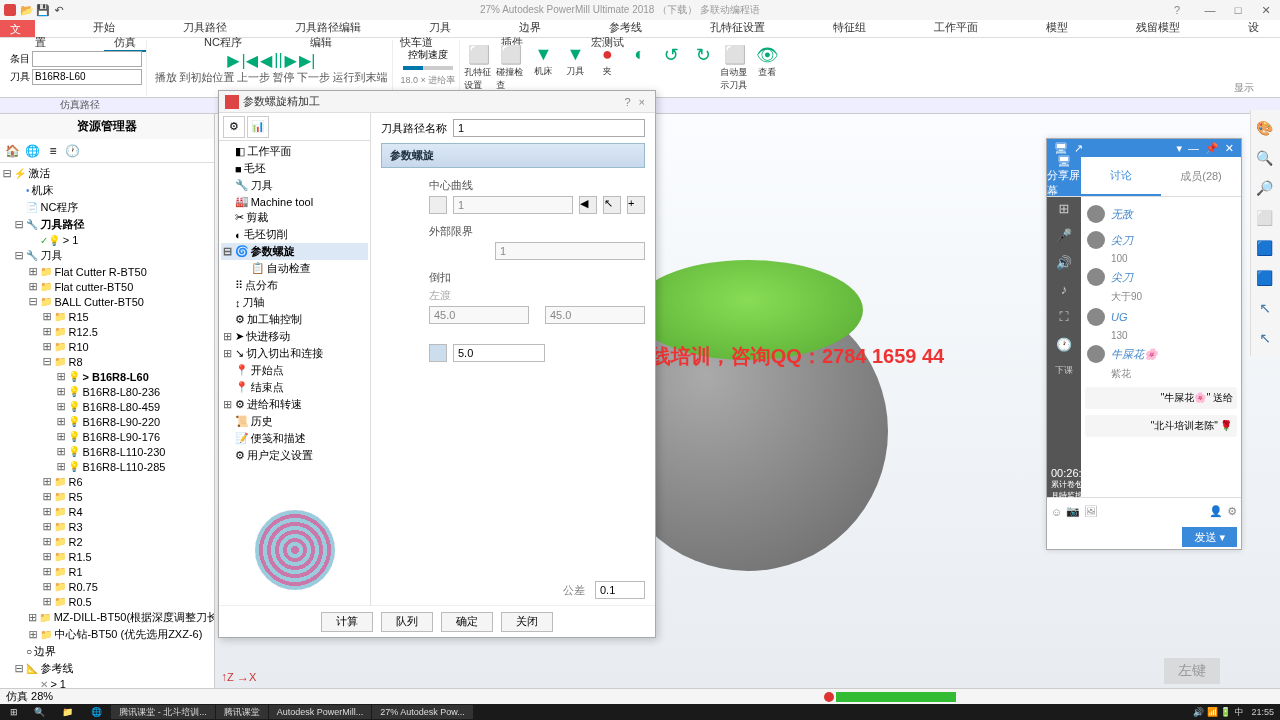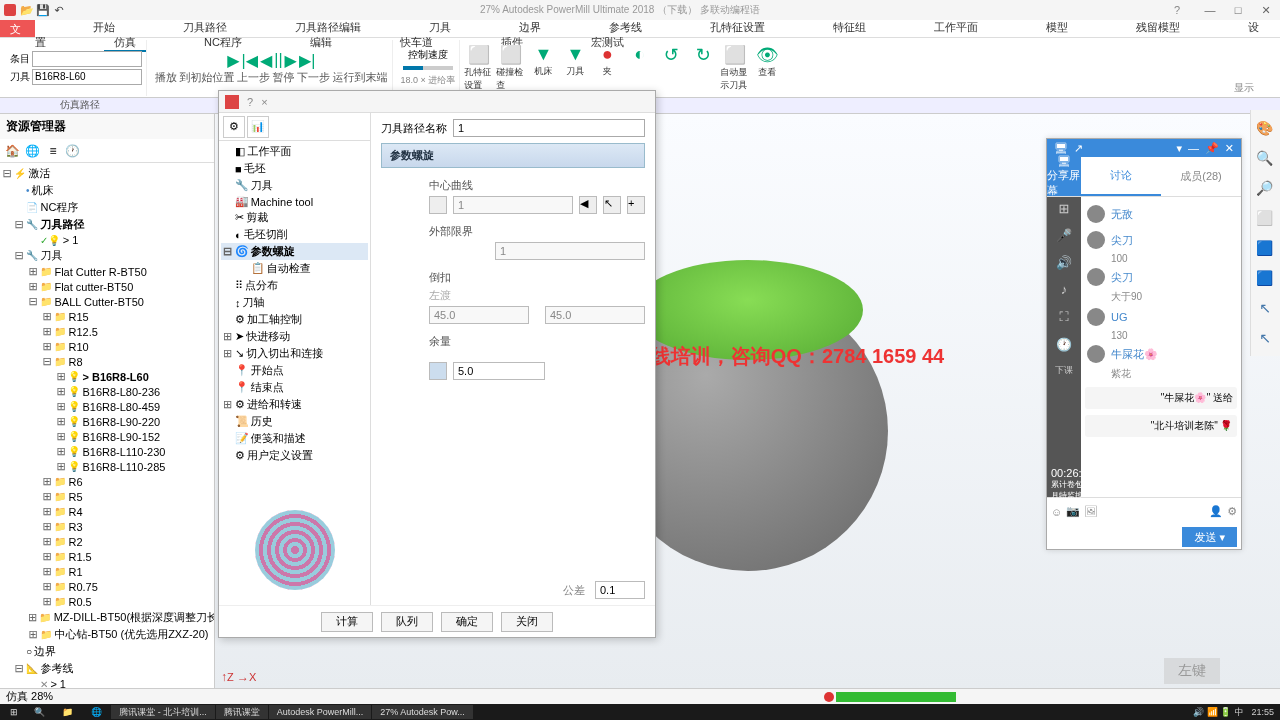--- a/index.html
+++ b/index.html
@@ -31,21 +31,21 @@
 .ribbon .playctrl span { font-size: 16px; color: #0a7; cursor: pointer; }
 
 
 .simbar { height: 16px; background: #eef; border-bottom: 1px solid #ccc; padding: 0 60px; font-size: 10px; color: #555; }
 
 
 .main { display: flex; height: 576px; }
 
 
 .rmgr { width: 215px; background: #fff; border-right: 1px solid #ccc; display: flex; flex-direction: column; }
-.rmgr .hdr { font-size: 12px; font-weight: bold; padding: 4px 6px; background: #f8f8f8; }
+.rmgr .hdr { font-size: 12px; font-weight: bold; padding: 4px 6px; background: #f8f8f8; text-align: center; }
 .rmgr .tb { height: 24px; border-bottom: 1px solid #ddd; display: flex; align-items: center; gap: 2px; padding: 0 4px; }
 .rmgr .tb span { width: 18px; height: 18px; display: inline-flex; align-items: center; justify-content: center; font-size: 12px; }
 .rmgr .tree { flex: 1; overflow: auto; padding: 2px 0; font-size: 11px; }
 .rmgr .tree .nd { padding: 1px 2px; white-space: nowrap; display: flex; align-items: center; }
 .rmgr .tree .nd .exp { width: 10px; text-align: center; color: #666; cursor: pointer; }
 .rmgr .tree .nd .ico { margin: 0 2px; font-size: 10px; }
 .rmgr .tree .nd .lb { cursor: pointer; }
 .rmgr .tree .nd.bold .lb { font-weight: bold; }
 .rmgr .tree .d1 { padding-left: 14px; }
 .rmgr .tree .d2 { padding-left: 28px; }
@@ -109,21 +109,21 @@
 .chat .ctabs { height: 40px; display: flex; border-bottom: 1px solid #ddd; }
 .chat .ctabs .side { width: 34px; background: #3a8adb; display: flex; flex-direction: column; align-items: center; justify-content: center; color: #fff; font-size: 9px; }
 .chat .ctabs .tab { flex: 1; display: flex; align-items: center; justify-content: center; cursor: pointer; color: #888; }
 .chat .ctabs .tab.active { color: #3a8adb; border-bottom: 2px solid #3a8adb; }
 .chat .cbody { flex: 1; display: flex; }
 .chat .cbody .csidebar { width: 34px; background: #555; display: flex; flex-direction: column; align-items: center; padding-top: 4px; gap: 12px; }
 .chat .cbody .csidebar .cico { color: #ccc; font-size: 13px; }
 .chat .cbody .clist { flex: 1; padding: 4px; overflow: auto; }
 .chat .cbody .clist .usr { display: flex; align-items: center; padding: 4px 2px; gap: 6px; }
 .chat .cbody .clist .usr .av { width: 18px; height: 18px; border-radius: 50%; background: #888; }
-.chat .cbody .clist .usr .nm { color: #48c; }
+.chat .cbody .clist .usr .nm { color: #48c; font-style: italic; }
 .chat .cbody .clist .meta { font-size: 10px; color: #888; padding-left: 26px; }
 .chat .cbody .clist .msg { font-size: 10px; padding: 4px; background: #f5f5f5; margin-top: 6px; border-radius: 3px; text-align: right; }
 .chat .cinput { height: 28px; border-top: 1px solid #ddd; display: flex; align-items: center; padding: 0 4px; gap: 4px; }
 .chat .cinput .ci { color: #888; }
 .chat .cinput .sp { flex: 1; }
 .chat .csend { height: 24px; display: flex; justify-content: flex-end; padding: 2px 4px; }
 .chat .csend button { background: #3a8adb; color: #fff; border: none; padding: 2px 12px; text-align: right; }
 .chat .ctime { position: absolute; left: 4px; bottom: 48px; color: #fff; font-size: 9px; }
 
 
@@ -336,21 +336,21 @@
           <span class="lb">B16R8-L80-459</span>
         </div>
         <div class="nd d4">
           <span class="exp">⊞</span>
           <span class="ico yel">💡</span>
           <span class="lb">B16R8-L90-220</span>
         </div>
         <div class="nd d4">
           <span class="exp">⊞</span>
           <span class="ico yel">💡</span>
-          <span class="lb">B16R8-L90-152</span>
+          <span class="lb">B16R8-L90-176</span>
         </div>
         <div class="nd d4">
           <span class="exp">⊞</span>
           <span class="ico yel">💡</span>
           <span class="lb">B16R8-L110-230</span>
         </div>
         <div class="nd d4">
           <span class="exp">⊞</span>
           <span class="ico yel">💡</span>
           <span class="lb">B16R8-L110-285</span>
@@ -401,21 +401,21 @@
           <span class="lb">R0.5</span>
         </div>
         <div class="nd d2">
           <span class="exp">⊞</span>
           <span class="ico blu">📁</span>
           <span class="lb">MZ-DILL-BT50(根据深度调整刀长)</span>
         </div>
         <div class="nd d2">
           <span class="exp">⊞</span>
           <span class="ico blu">📁</span>
-          <span class="lb">中心钻-BT50 (优先选用ZXZ-20)</span>
+          <span class="lb">中心钻-BT50 (优先选用ZXZ-6)</span>
         </div>
         <div class="nd d1">
           <span class="exp"></span>
           <span class="ico ">○</span>
           <span class="lb">边界</span>
         </div>
         <div class="nd d1">
           <span class="exp">⊟</span>
           <span class="ico ">📐</span>
           <span class="lb">参考线</span>
@@ -438,20 +438,21 @@
       <span class="y">Y</span>
     </div>
     <div class="corner">↑<span>Z</span> →<span>X</span></div>
     <div class="mousehint">左键</div>
   </div>
 </div>
 
 <div class="dialog">
   <div class="dtitle">
     <span class="dico"></span>
+    <span class="dt">参数螺旋精加工</span>
     <span class="dx">?</span>
     <span class="dx">×</span>
   </div>
   <div class="dbody">
     <div class="dleft">
       <div class="dtb">
         <span>⚙</span>
         <span>📊</span>
       </div>
       <div class="dtree" id="dlg-tree">
@@ -587,21 +588,20 @@
         </div>
         <div class="row">
           <input class="inp" style="width: 100px;" value="45.0">
           <div style="flex:1"></div>
           <input class="inp" style="width: 100px;" value="45.0">
         </div>
       </div>
 
 
       <div class="sec">
-        <div class="seclbl">余量</div>
       </div>
 
       <div class="sec">
         <div class="row">
           <span class="toggle" style="background:#cde"></span>
           <input class="inp w" style="width: 92px;" value="5.0">
         </div>
       </div>
 
       <div style="flex:1"></div>

